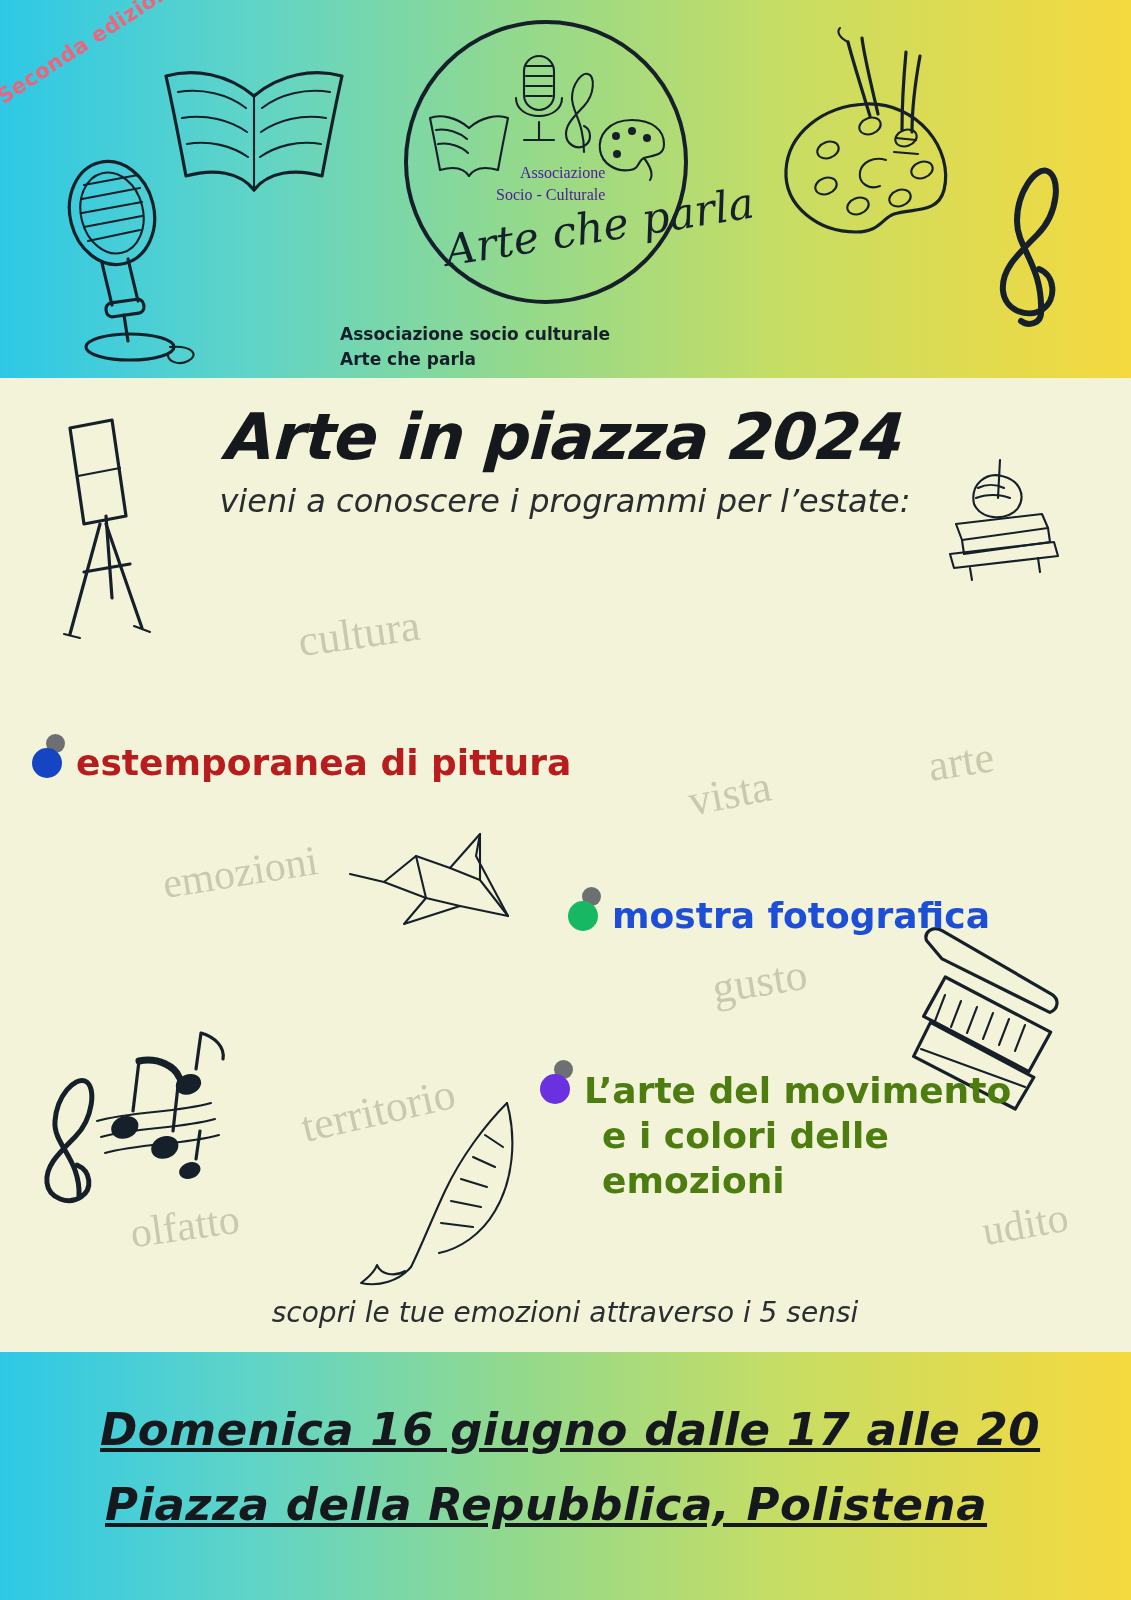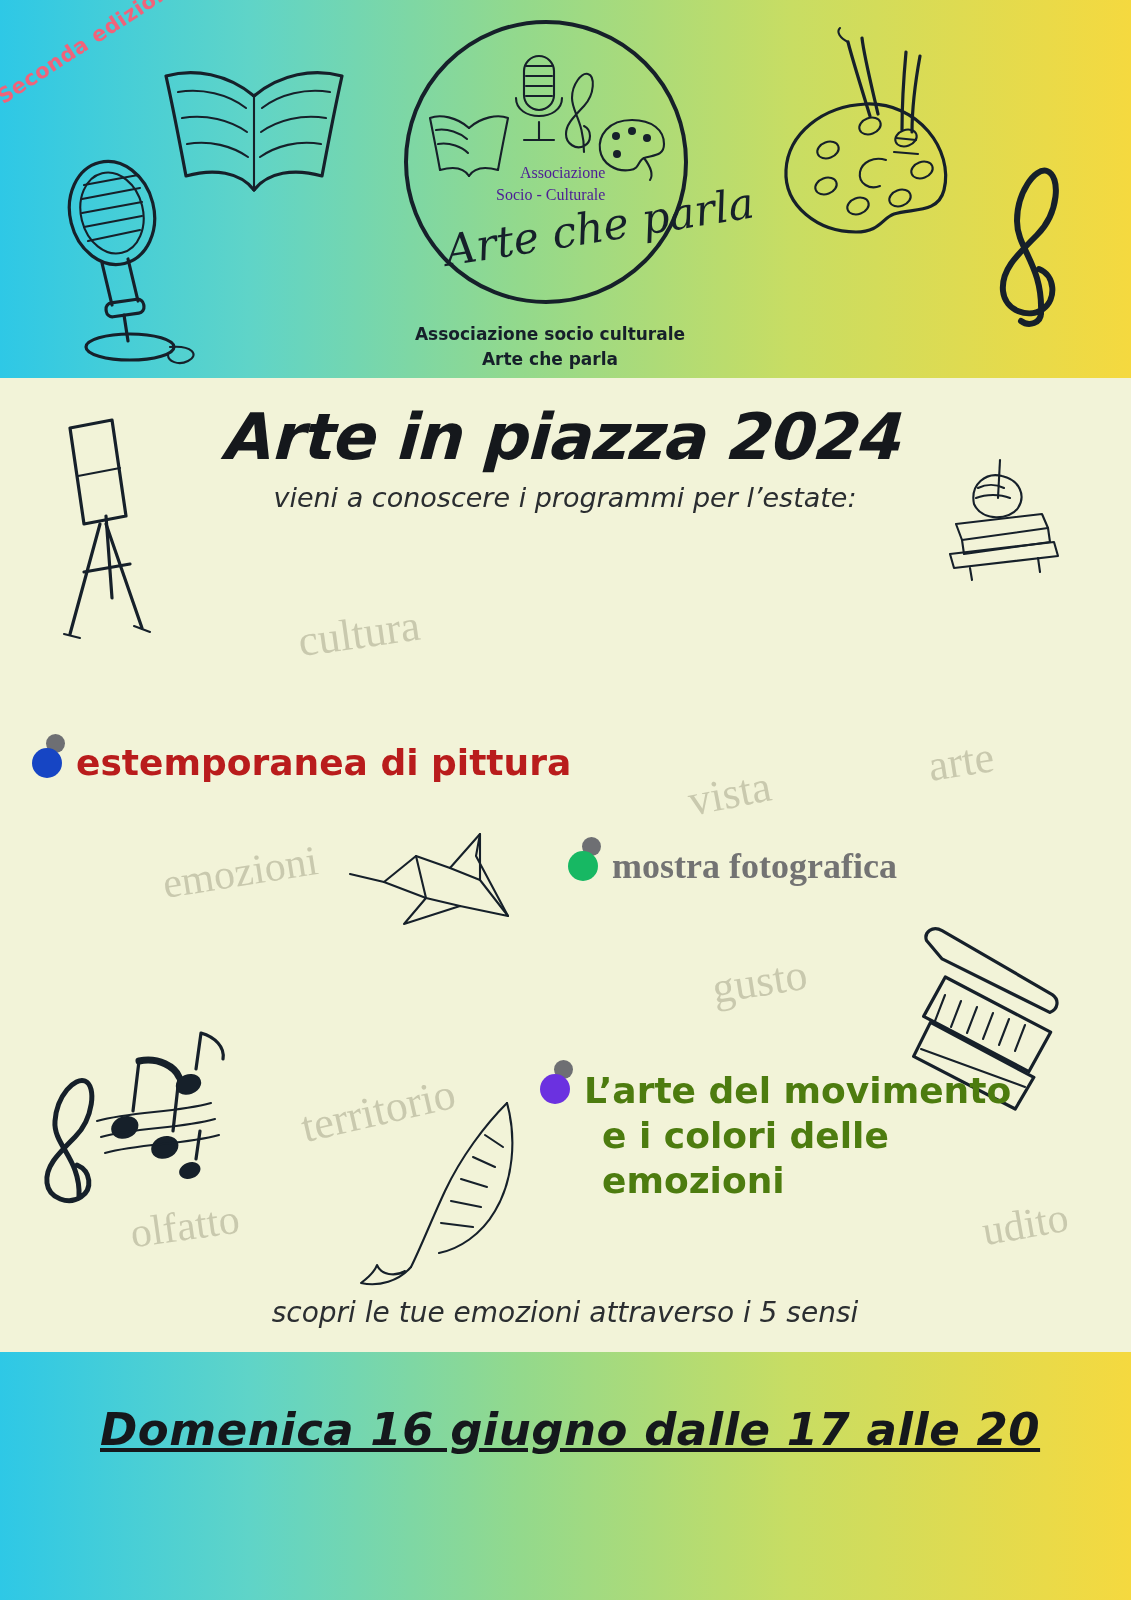--- a/index.html
+++ b/index.html
@@ -76,21 +76,21 @@
     font-style: italic;
     font-size: 43px;
     color: #16202a;
     transform: rotate(-9deg);
     white-space: nowrap;
   }
   .logo-caption {
     position: absolute;
     left: 340px; top: 322px;
     width: 420px;
-    text-align: center;
+    text-align: left;
     font-family: "DejaVu Sans", sans-serif;
     font-weight: bold;
     font-size: 17px;
     color: #16202a;
     line-height: 1.45;
   }
 
   
   .main-title {
     position: absolute;
@@ -104,21 +104,21 @@
     color: #15181c;
     letter-spacing: -1px;
     transform: skewX(-4deg);
   }
   .subtitle {
     position: absolute;
     left: 170px; top: 482px;
     width: 790px;
     text-align: center;
     font-family: "DejaVu Sans", sans-serif;
-    font-size: 27px;
+    font-size: 32px;
     font-style: italic;
     color: #2a2d30;
   }
 
   
   .item {
     position: absolute;
     font-family: "DejaVu Sans", sans-serif;
     font-weight: bold;
     font-size: 36px;
@@ -359,21 +359,21 @@
 
 
   <div class="item" style="left:76px; top:742px; color:#b91c1c;">
     <span class="dots">
       <span class="dot-grey"></span>
         <span class="dot-main" style="background:#1645c4"></span>
     </span>
     <span>estemporanea di pittura</span>
   </div>
 
-  <div class="item" style="left:612px; top:845px; color:#737373;font-family:Liberation Serif, serif;">
+  <div class="item" style="left:612px; top:895px; color:#1d4ed8;">
     <span class="dots">
       <span class="dot-grey"></span>
         <span class="dot-main" style="background:#17b863"></span>
     </span>
     <span>mostra fotografica</span>
   </div>
 
 
   <div class="item item-2line" style="left:584px; top:1068px; color:#4d7c0f; width:430px; text-align:left;">
     <span class="dots">
@@ -381,14 +381,15 @@
         <span class="dot-main" style="background:#6b31e0"></span>
     </span>
     <span>L’arte del movimento</span>
     <div style="padding-left:18px">e i colori delle emozioni</div>
   </div>
 
   <div class="tagline">scopri le tue emozioni attraverso i 5 sensi</div>
 
   <div class="band-bottom"></div>
   <div class="when l1">Domenica 16 giugno dalle 17 alle 20</div>
+  <div class="when l2">Piazza della Repubblica, Polistena</div>
 
 </div>
 
 </body></html>

